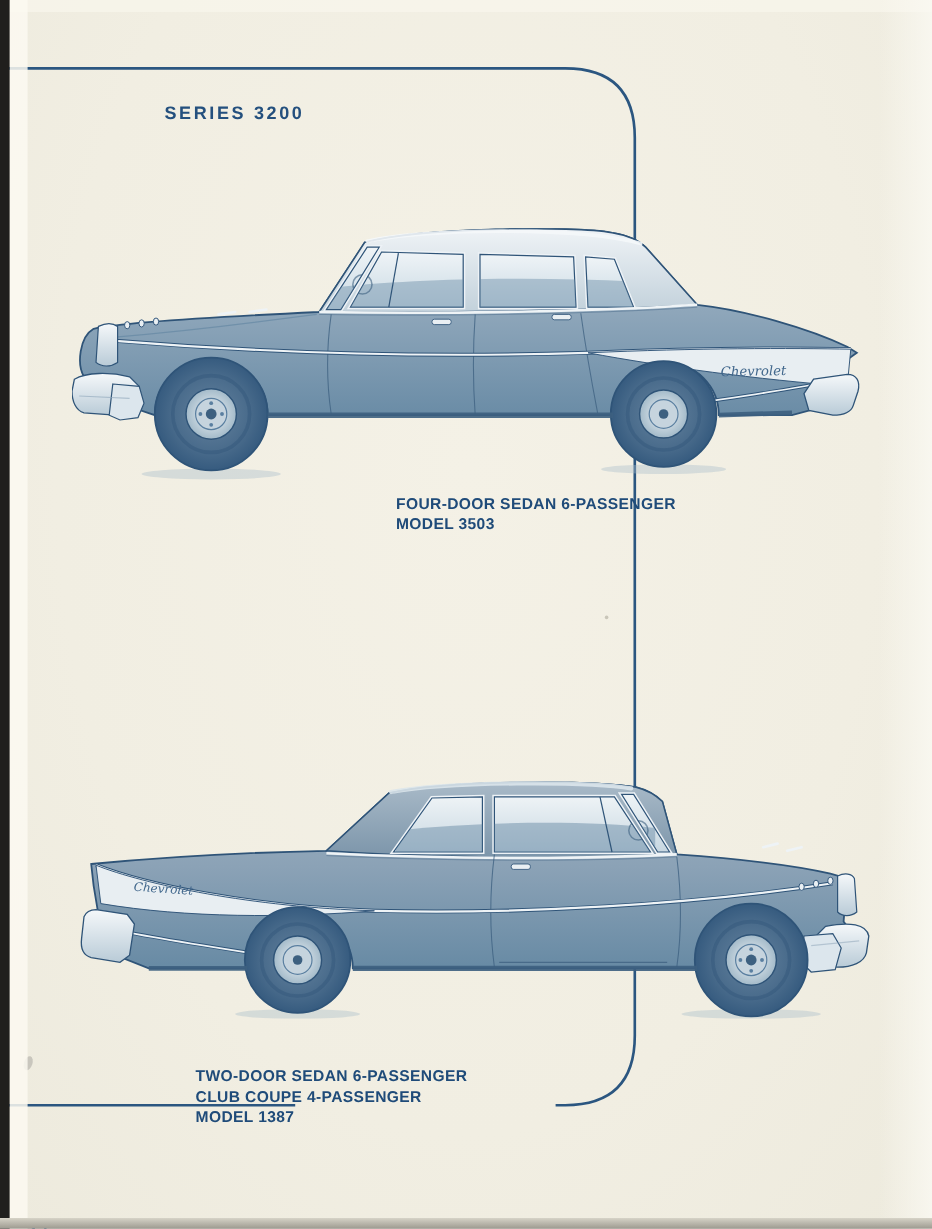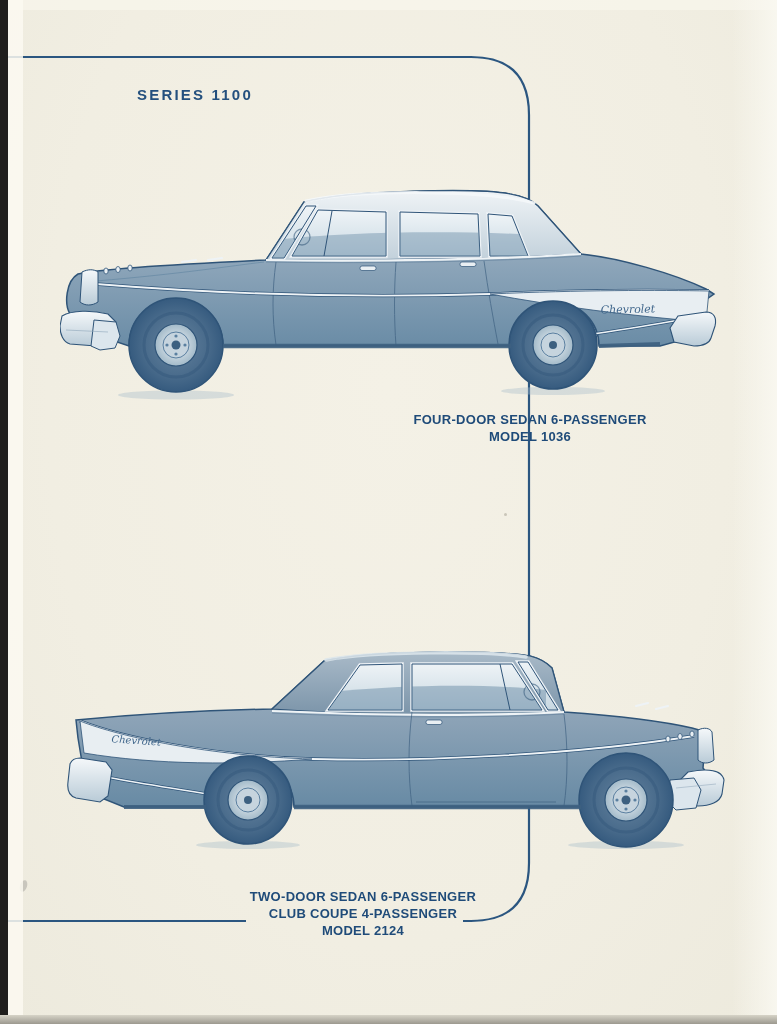--- a/index.html
+++ b/index.html
@@ -16,21 +16,21 @@
     background:linear-gradient(to right, rgba(250,249,242,0), rgba(250,249,242,.85));}
   .edge-bottom{position:absolute;left:0;bottom:0;width:777px;height:9px;
     background:linear-gradient(to bottom,#d6d3c7,#9c998f);}
   
   .rule-svg{position:absolute;left:0;top:0;width:777px;height:1024px;}
   
   .series-heading{
     position:absolute;left:137px;top:86px;
     font-size:15px;font-weight:bold;letter-spacing:2.2px;color:#24507e;white-space:nowrap;
   }
-  .car-label{position:absolute;width:400px;text-align:center;color:#1f4b79;
+  .car-label{position:absolute;width:400px;text-align:left;color:#1f4b79;
     font-size:13px;font-weight:bold;letter-spacing:.3px;line-height:17.2px;white-space:nowrap;}
   .car-label-1{left:330px;top:411px;}
   .car-label-2{left:163px;top:888px;}
   .page-number{position:absolute;left:24px;top:1020px;font-size:15px;font-weight:normal;color:#24507e;}
   
   .car-art{position:absolute;}
   .car-art-1{left:60px;top:182px;width:662px;height:220px;}
   .car-art-2{left:60px;top:642px;width:677px;height:207px;}
   
   .smudge{position:absolute;left:20px;top:880px;width:7px;height:12px;border-radius:50%;
@@ -42,21 +42,21 @@
 </head>
 <body>
 
 <div class="page">
 
   <svg class="rule-svg" viewBox="0 0 777 1024" aria-hidden="true">
     <path d="M0,57 H471 Q529,57 529,115 V863 Q529,921 471,921 H463" fill="none" stroke="#2b5680" stroke-width="2.2"></path>
     <path d="M246,921 H0" fill="none" stroke="#2b5680" stroke-width="2.2"></path>
   </svg>
 
-  <div class="series-heading">SERIES 1100</div>
+  <div class="series-heading">SERIES 3200</div>
 
   <svg class="car-art car-art-1" viewBox="0 0 662 220" aria-hidden="true">
     <defs>
       <linearGradient id="c1body" x1="0" y1="0" x2="0" y2="1">
         <stop offset="0" stop-color="#a8bbca"></stop>
           <stop offset=".45" stop-color="#8ea6ba"></stop>
           <stop offset="1" stop-color="#6a8ca6"></stop>
       </linearGradient>
       <linearGradient id="c1roof" x1="0" y1="0" x2="0" y2="1">
         <stop offset="0" stop-color="#eff3f6"></stop>
@@ -171,21 +171,21 @@
       <circle cx="493" cy="163" r="12" fill="#c6d4de" stroke="#5a7fa0" stroke-width="1"></circle>
       <circle cx="493" cy="163" r="4" fill="#3d6080"></circle>
     </g>
 
     <path d="M163,164 H451" stroke="#3d6080" stroke-width="4.5" opacity=".9"></path>
     <path d="M539,164 L600,162" stroke="#3d6080" stroke-width="4" opacity=".9"></path>
   </svg>
 
   <div class="car-label car-label-1">
     <div>FOUR-DOOR SEDAN 6-PASSENGER</div>
-    <div>MODEL 1036</div>
+    <div>MODEL 3503</div>
   </div>
 
   <svg class="car-art car-art-2" viewBox="0 0 677 207" aria-hidden="true">
     <defs>
       <linearGradient id="c2body" x1="0" y1="0" x2="0" y2="1">
         <stop offset="0" stop-color="#9fb2c2"></stop>
           <stop offset=".45" stop-color="#8ba2b6"></stop>
           <stop offset="1" stop-color="#678aa4"></stop>
       </linearGradient>
       <linearGradient id="c2roof" x1="0" y1="0" x2="0" y2="1">
@@ -295,21 +295,21 @@
         </g>
     </g>
 
     <path d="M234,165 H521" stroke="#3d6080" stroke-width="4.5" opacity=".9"></path>
     <path d="M64,165 H146" stroke="#3d6080" stroke-width="4" opacity=".9"></path>
   </svg>
 
   <div class="car-label car-label-2">
     <div>TWO-DOOR SEDAN 6-PASSENGER</div>
     <div>CLUB COUPE 4-PASSENGER</div>
-    <div>MODEL 2124</div>
+    <div>MODEL 1387</div>
   </div>
 
   <div class="page-number">14</div>
 
   <div class="smudge"></div>
   <div class="speck"></div>
   <div class="edge-top"></div>
   <div class="edge-right"></div>
   <div class="edge-left-white"></div>
   <div class="edge-left-black"></div>

